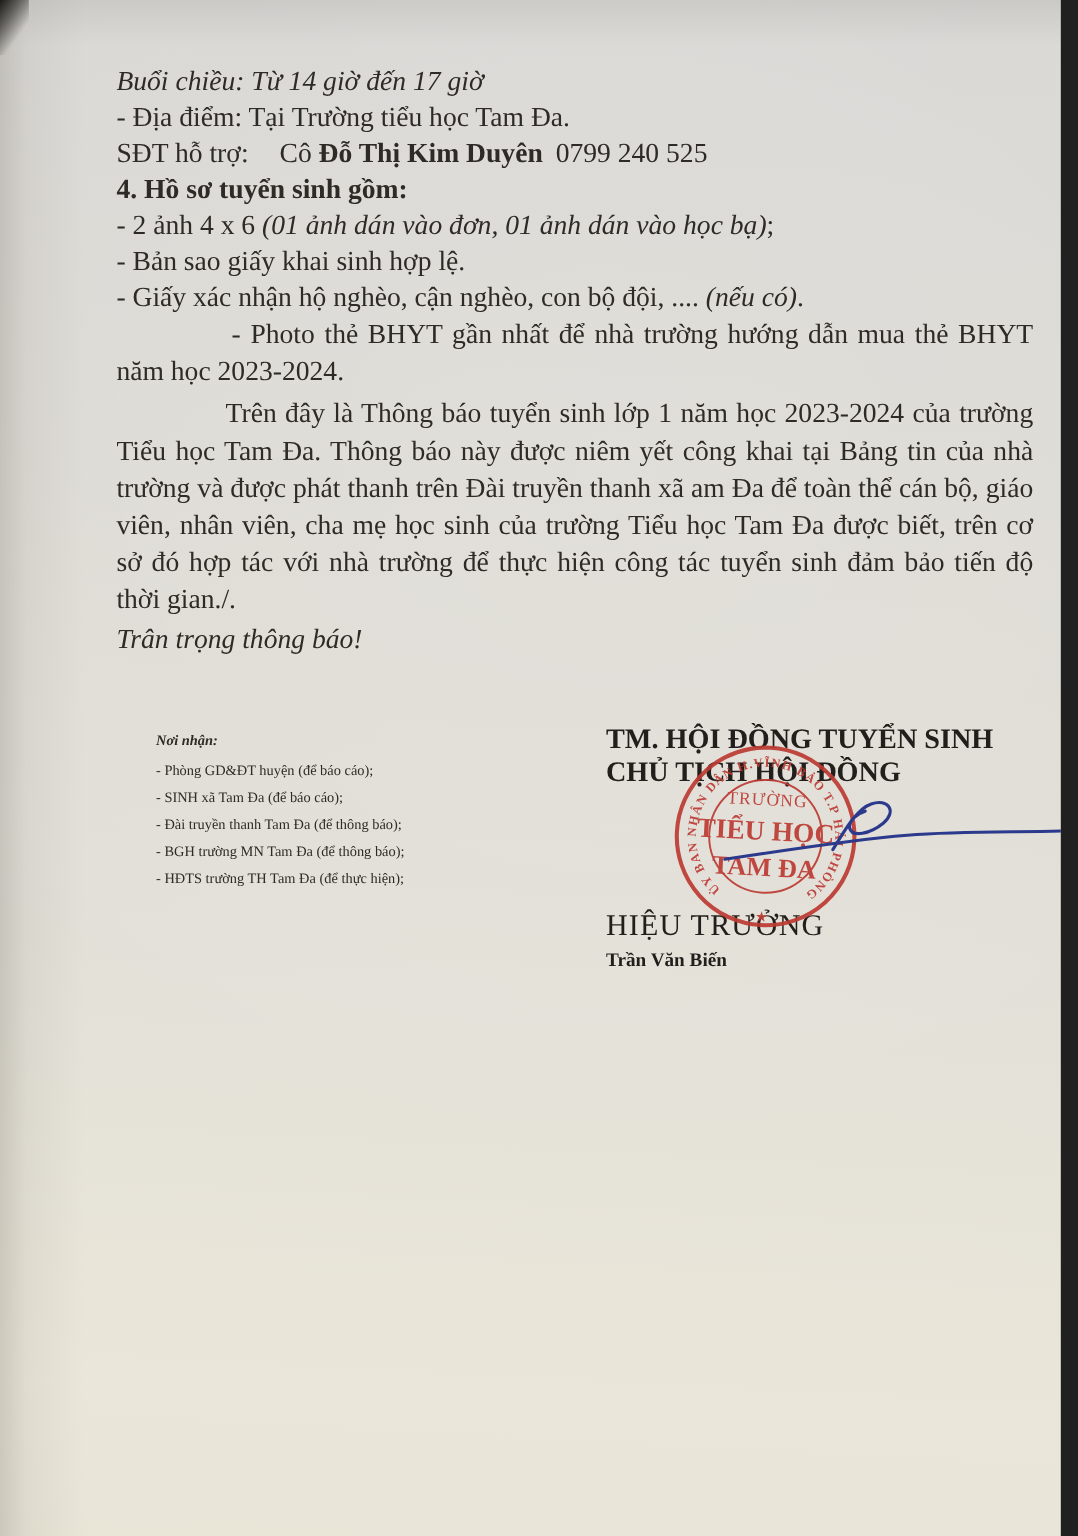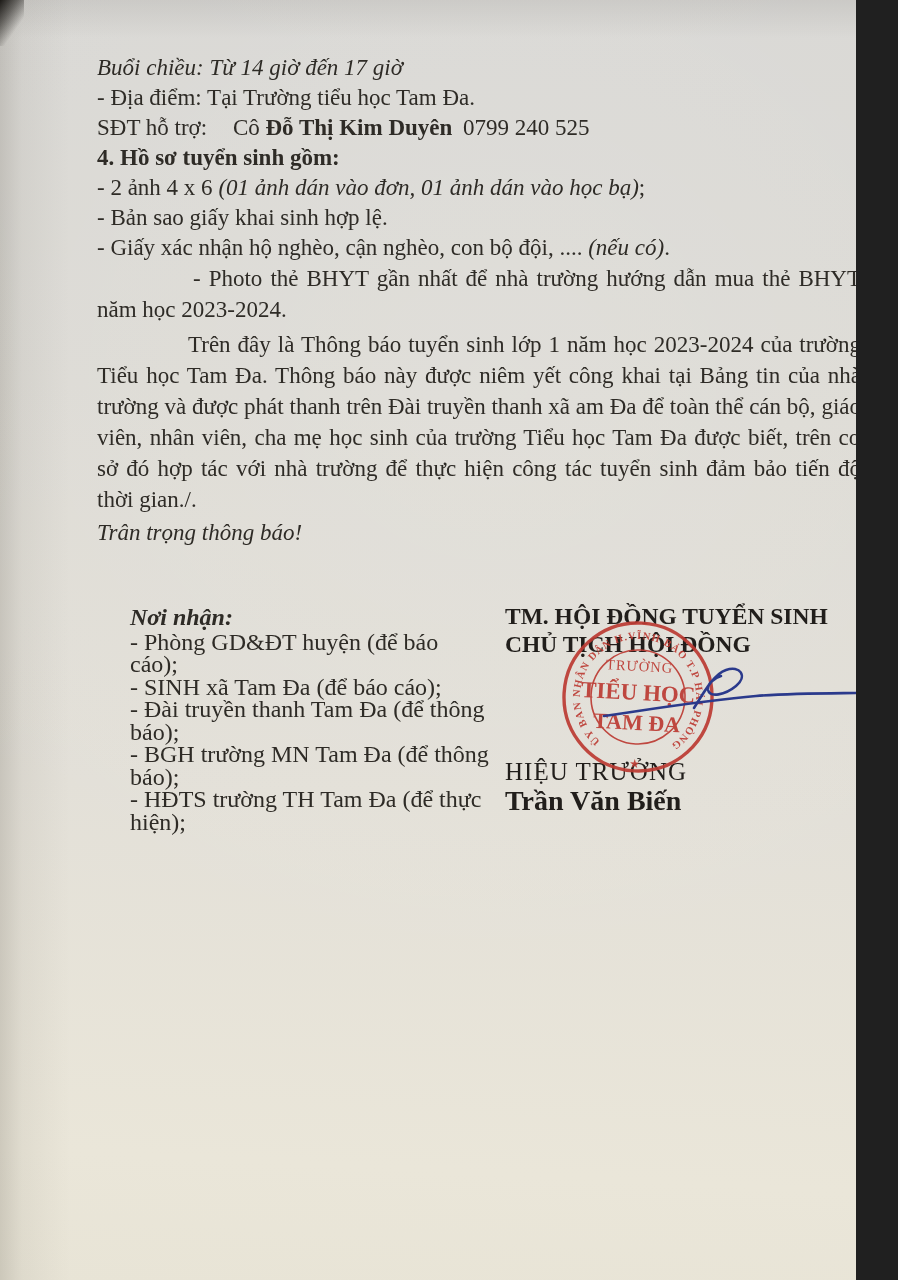--- a/index.html
+++ b/index.html
@@ -6,45 +6,46 @@
   html,body{margin:0;padding:0;background:#202020;}
   .page{
     position:relative;width:856px;height:1280px;overflow:hidden;
     font-family:"Liberation Serif","DejaVu Serif",serif;
     color:#2e2b26;
     background:
       radial-gradient(130% 80% at 58% 30%, rgba(255,255,255,0.10), rgba(0,0,0,0) 62%),
       linear-gradient(90deg, rgba(92,86,74,0.20) 0px, rgba(92,86,74,0.07) 22px, rgba(0,0,0,0) 70px),
       linear-gradient(180deg, rgba(70,66,60,0.10) 0%, rgba(0,0,0,0) 3%),
       linear-gradient(183deg, #d9d8d5 0%, #dddbd5 32%, #e3e0d8 62%, #eae6d9 90%, #e8e4d6 100%);
+    padding-left: 28px;
   }
   .corner-shadow{
     position:absolute;left:0;top:0;width:24px;height:46px;
     background:linear-gradient(125deg, rgba(16,14,11,0.92) 0%, rgba(16,14,11,0.5) 32%, rgba(16,14,11,0) 65%);
   }
   .content{position:absolute;left:97px;top:53px;width:764px;font-size:23px;line-height:30px;}
   .content p{margin:0;}
   .session{margin-left:153px;font-style:italic;}
   .ind{margin-left:93px;}
   .bold{font-weight:bold;}
   .num{margin-left:5px;}
   .pfx{margin-left:20px;}
   .wrap-item{text-indent:96px;text-align:justify;line-height:31px;}
   .para{text-indent:91px;text-align:justify;line-height:31px;margin-top:4px !important;}
   .salute{margin-left:93px;font-style:italic;line-height:31px;margin-top:2px !important;}
 
-  .recipients{position:absolute;left:130px;top:606px;width:360px;font-size:24px;line-height:22.5px;}
+  .recipients{position:absolute;left:130px;top:606px;width:360px;font-size:12px;line-height:22.5px;}
   .recipients p{margin:0;}
   .rtitle{font-weight:bold;font-style:italic;margin-bottom:2px !important;}
 
   .sign-block{position:absolute;left:505px;top:602px;width:362px;color:#211e1b;}
   .sign-block p{margin:0;}
   .sb1{font-size:23.5px;font-weight:bold;line-height:28px;}
   .sb-title{margin-top:100px !important;font-size:25px;letter-spacing:1px;line-height:28px;}
-  .sb-name{font-size:28px;font-weight:bold;line-height:29px;}
+  .sb-name{font-size:16px;font-weight:bold;line-height:29px;}
 
   .stamp{position:absolute;left:538px;top:597px;width:200px;height:200px;opacity:0.92;transform:rotate(3deg);}
   .stamp text{font-family:"Liberation Serif","DejaVu Serif",serif;}
   .signature{position:absolute;left:596px;top:648px;width:302px;height:70px;}
 </style>
 </head>
 <body>
 
 <div class="page">
   <div class="corner-shadow"></div>

